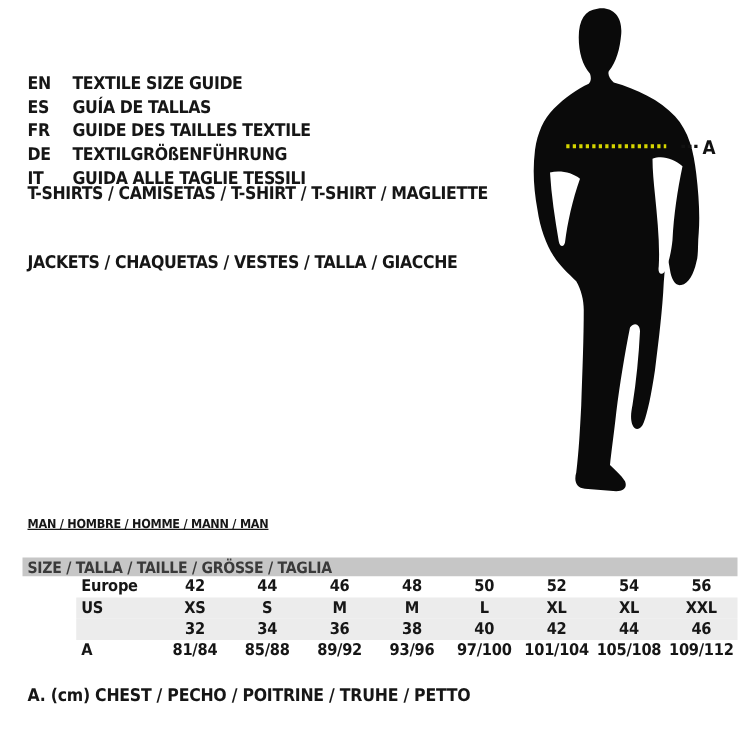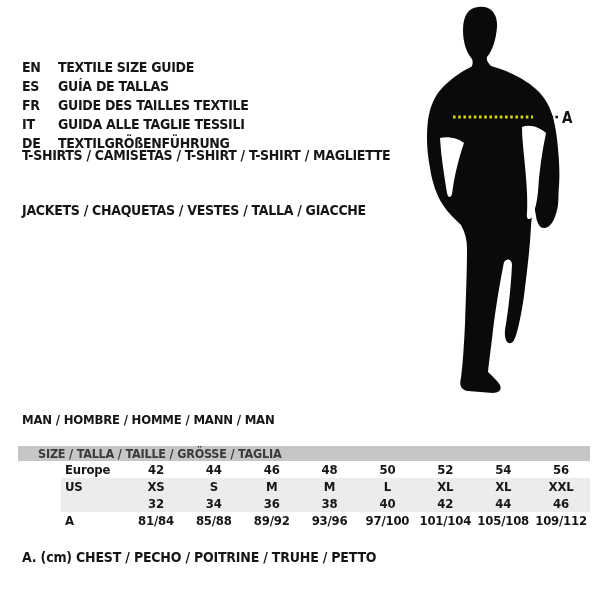--- a/index.html
+++ b/index.html
@@ -21,27 +21,27 @@
   .lang-code { width: 36px; flex: 0 0 36px; }
 
   
   .category-block { position: absolute; left: 22px; top: 110px; }
   .category-line { line-height: 19px; font-size: 14px; font-weight: 700; letter-spacing: -0.3px; white-space: nowrap; margin-top: 36px; }
 
   
   .figure-wrap { position: absolute; left: 400px; top: 0; width: 200px; height: 420px; }
 
   
-  .section-title { position: absolute; left: 22px; top: 413px; font-size: 13px; font-weight: 700; letter-spacing: -0.2px; line-height: 14px; }
+  .section-title { position: absolute; left: 22px; top: 413px; font-size: 10px; font-weight: 700; letter-spacing: -0.2px; line-height: 14px; text-decoration: underline; }
 
   
   .size-table { position: absolute; left: 18px; top: 446px; width: 572px; }
   .table-header {
     height: 15px; line-height: 15px; background: #c6c6c6; color: #3a3a3a;
-    font-size: 12.5px; font-weight: 700; letter-spacing: -0.2px; padding-left: 20px;
+    font-size: 12.5px; font-weight: 700; letter-spacing: -0.2px; padding-left: 4px;
   }
   .tr { display: flex; height: 17px; line-height: 17px; font-size: 13px; font-weight: 700; letter-spacing: -0.2px; margin-left: 43px; }
   .tr.shaded { background: #ececec; }
   .td { flex: 1 1 0; text-align: center; white-space: nowrap; }
   .td.label { flex: 0 0 66px; text-align: left; padding-left: 4px; }
 
   
   .footnote { position: absolute; left: 22px; top: 549px; font-size: 14px; font-weight: 700; letter-spacing: -0.2px; }
 </style>
 </head>
@@ -56,26 +56,26 @@
     </div>
     <div class="lang-row">
       <span class="lang-code">ES</span>
       <span class="lang-label">GUÍA DE TALLAS</span>
     </div>
     <div class="lang-row">
       <span class="lang-code">FR</span>
       <span class="lang-label">GUIDE DES TAILLES TEXTILE</span>
     </div>
     <div class="lang-row">
+      <span class="lang-code">DE</span>
+      <span class="lang-label">TEXTILGRÖßENFÜHRUNG</span>
+    </div>
+    <div class="lang-row">
       <span class="lang-code">IT</span>
       <span class="lang-label">GUIDA ALLE TAGLIE TESSILI</span>
-    </div>
-    <div class="lang-row">
-      <span class="lang-code">DE</span>
-      <span class="lang-label">TEXTILGRÖßENFÜHRUNG</span>
     </div>
   </div>
 
   <div class="category-block">
     <div class="category-line">T-SHIRTS / CAMISETAS / T-SHIRT / T-SHIRT / MAGLIETTE</div>
     <div class="category-line">JACKETS / CHAQUETAS / VESTES / TALLA / GIACCHE</div>
   </div>
 
   <div class="figure-wrap">
     <svg width="200" height="420" viewBox="0 0 200 420" xmlns="http://www.w3.org/2000/svg">

